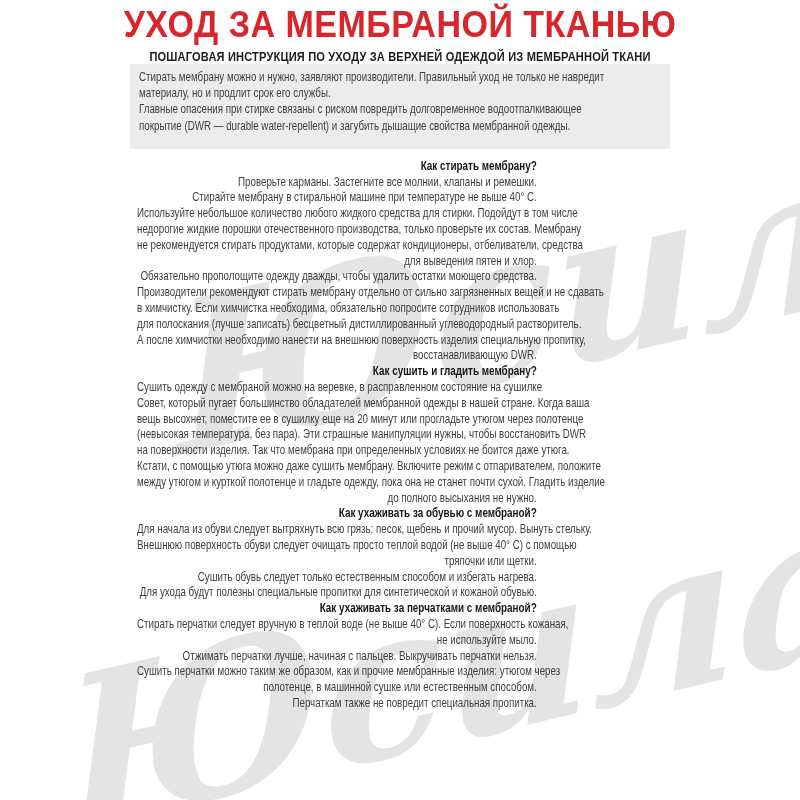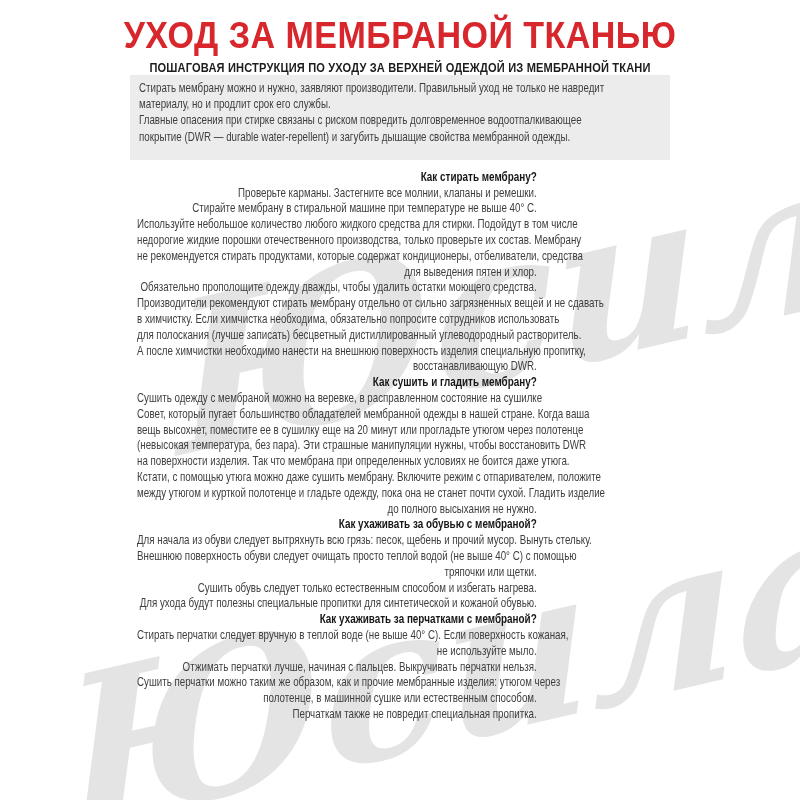--- a/index.html
+++ b/index.html
@@ -9,21 +9,21 @@
   }
   
   .wm{
     position:absolute;z-index:0;pointer-events:none;white-space:nowrap;
     font-family:"DejaVu Serif",serif;font-style:italic;font-weight:bold;
     color:rgba(45,45,45,0.13);
   }
   .wm1{font-size:205px;left:165px;top:170px;transform:rotate(-13deg) skewX(-10deg);}
   .wm2{font-size:205px;left:55px;top:545px;transform:rotate(-13deg) skewX(-10deg);}
   
-  .header{position:relative;z-index:1;padding-top:17px;text-align:center;}
+  .header{position:relative;z-index:1;padding-top:6px;text-align:center;}
   .title{
     margin:0;font-size:37px;line-height:37px;font-weight:700;color:#d7262c;
     transform:scaleX(0.92);transform-origin:50% 0;letter-spacing:0.5px;
   }
   .subtitle{
     margin:7px 0 0 0;font-size:13.5px;line-height:14px;font-weight:700;color:#1c1c1c;
     transform:scaleX(0.82);transform-origin:50% 0;letter-spacing:0.2px;
   }
   
   .intro-box{

